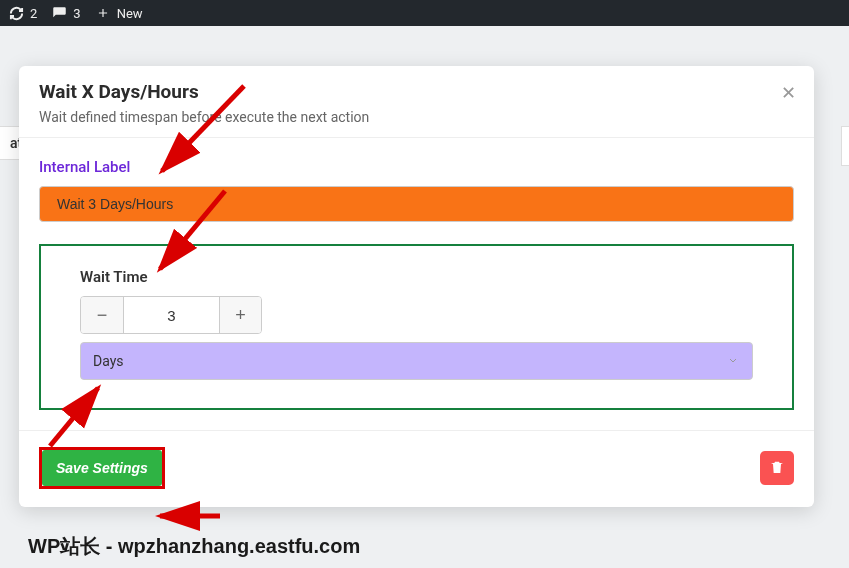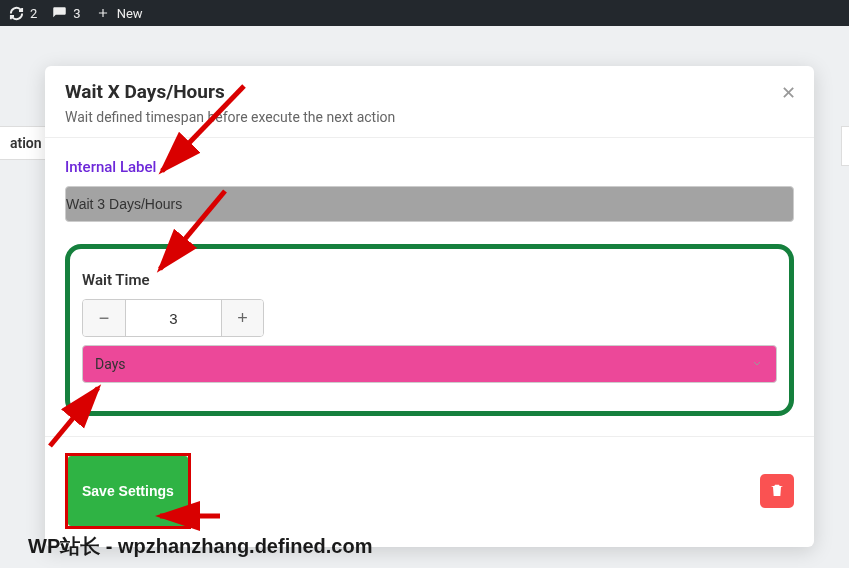--- a/index.html
+++ b/index.html
@@ -60,21 +60,21 @@
       top: 100px;
       width: 8px;
       height: 40px;
       background: #fff;
       border: 1px solid #ddd;
       border-right: none;
     }
     .modal {
       position: absolute;
       top: 40px;
-      left: 45px;
+      left: 19px;
       right: 35px;
       background: #fff;
       border-radius: 6px;
       box-shadow: 0 4px 20px rgba(0,0,0,0.15);
       overflow: visible;
     }
     .modal-header {
       padding: 14px 20px 12px;
       border-bottom: 1px solid #eee;
       position: relative;
@@ -106,29 +106,29 @@
       font-size: 15px;
       color: #6d28d9;
       font-weight: 500;
       margin-bottom: 10px;
       display: block;
     }
     .text-input {
       width: 100%;
       border: 1px solid #ccc;
       border-radius: 4px;
-      padding: 9px 0;
-      font-size: 14px;
-      color: #333;
-      background: #a3a3a3;
+      padding: 9px 17px;
+      font-size: 14px;
+      color: #333;
+      background: #f97316;
     }
     .inner-card {
-      border: 5px solid #15803d;
-      border-radius: 16px;
-      padding: 22px 12px 28px;
+      border: 2px solid #15803d;
+      border-radius: 0;
+      padding: 22px 39px 28px;
       margin-top: 22px;
     }
     .sub-label {
       font-size: 15px;
       color: #333;
       font-weight: 600;
       margin-bottom: 10px;
     }
     .stepper {
       display: inline-flex;
@@ -164,21 +164,21 @@
       position: relative;
       margin-top: 8px;
     }
     .select {
       width: 100%;
       border: 1px solid #ccc;
       border-radius: 4px;
       padding: 10px 12px;
       font-size: 14px;
       color: #333;
-      background: #ec4899;
+      background: #c4b5fd;
       appearance: none;
       cursor: pointer;
     }
     .select-caret {
       position: absolute;
       right: 14px;
       top: 50%;
       transform: translateY(-50%);
       pointer-events: none;
       color: #999;
@@ -203,21 +203,22 @@
     }
     .save-wrap {
       border: 3px solid #d90000;
       display: inline-block;
       padding: 0;
     }
     .save-wrap .save-btn {
       border: none;
       outline: none;
       border-radius: 3px;
-      padding: 27px 14px;
+      padding: 10px 14px;
+      font-style: italic;
     }
     .delete-btn {
       width: 34px;
       height: 34px;
       background: #fa5252;
       border: none;
       border-radius: 5px;
       color: #fff;
       cursor: pointer;
       display: flex;
@@ -350,14 +351,14 @@
   </svg>
   <svg class="arrow" style="left:150px; top:470px;" width="80" height="40">
     <defs>
         <marker id="ah4" markerWidth="10" markerHeight="10" refX="8" refY="3" orient="auto">
           <path d="M0,0 L0,6 L9,3 z" fill="#d90000"></path>
         </marker>
       </defs>
     <line x1="70" y1="20" x2="10" y2="20" stroke="#d90000" stroke-width="5" marker-end="url(#ah4)"></line>
   </svg>
 
-  <div class="watermark">WP站长 - wpzhanzhang.defined.com</div>
+  <div class="watermark">WP站长 - wpzhanzhang.eastfu.com</div>
 </div>
 
 </body></html>

